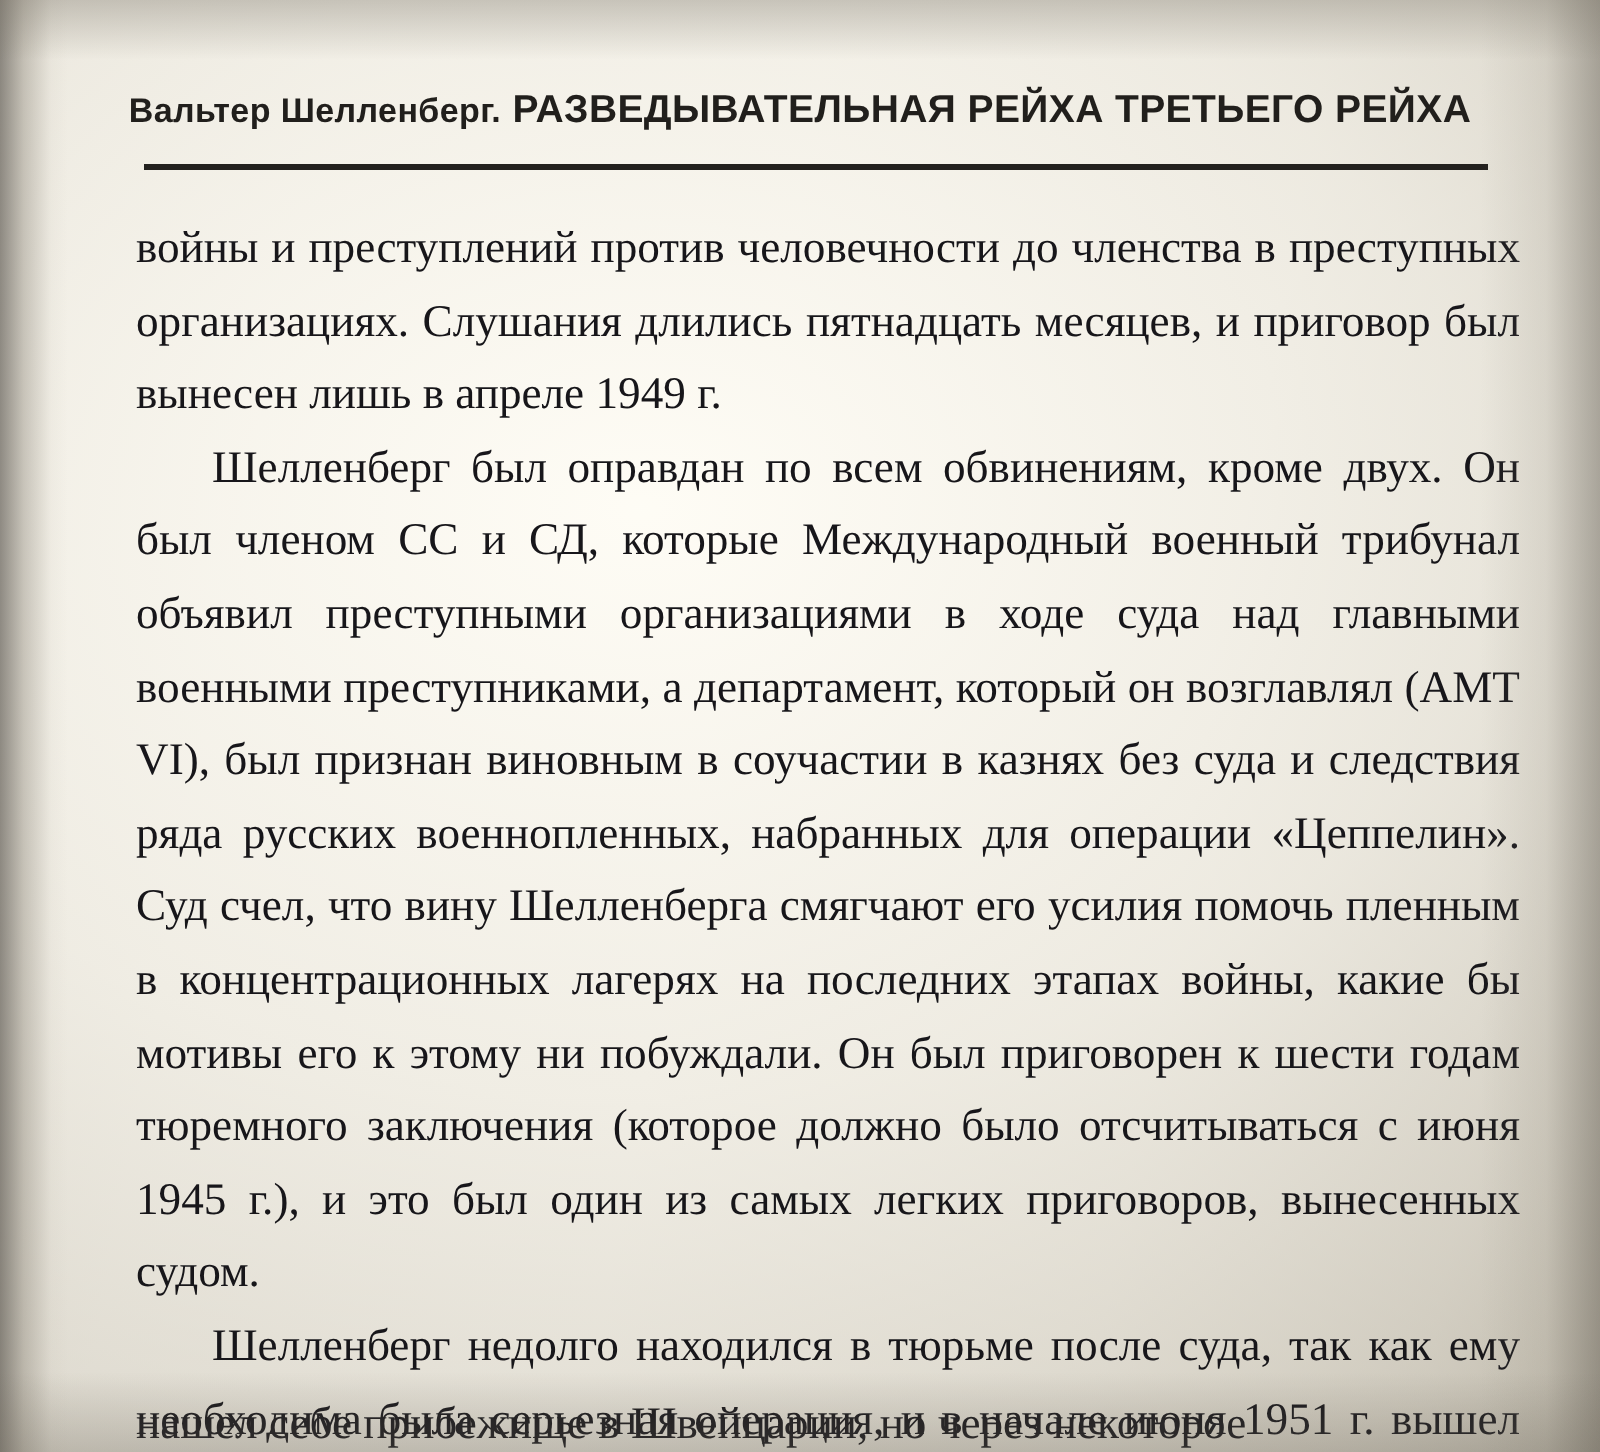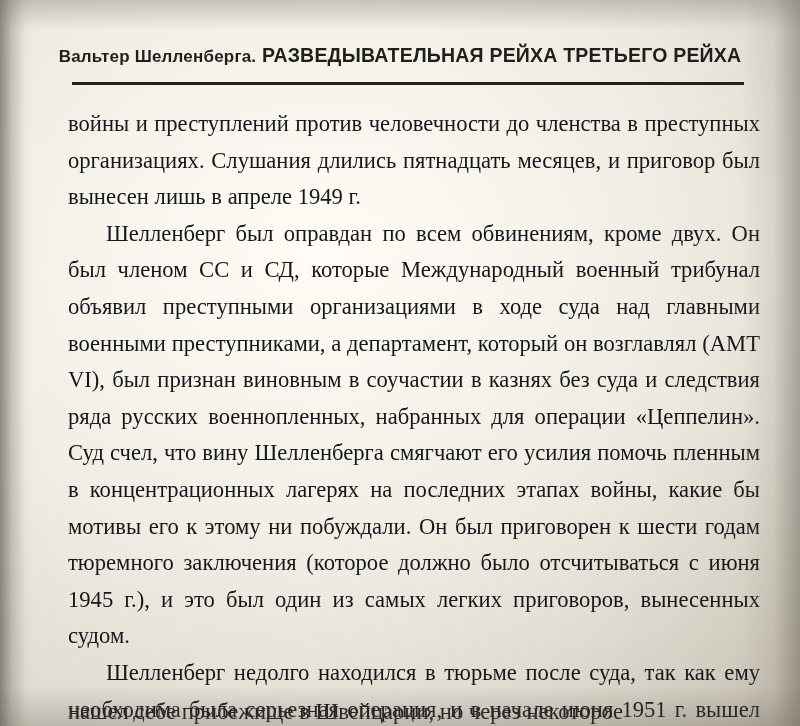--- a/index.html
+++ b/index.html
@@ -119,21 +119,21 @@
   }
 </style>
 </head>
 <body>
 
 <div id="page">
 
   <div class="paper"></div>
 
   <div class="running-head">
-    <span class="rh-author">Вальтер Шелленберга.</span>
+    <span class="rh-author">Вальтер Шелленберг.</span>
     <span class="rh-title">РАЗВЕДЫВАТЕЛЬНАЯ РЕЙХА ТРЕТЬЕГО РЕЙХА</span>
   </div>
 
   <div class="rule"></div>
 
   <div class="body-text blur-soft">
     <p>войны и преступлений против человечности до членства в преступных организациях. Слушания длились пятнадцать месяцев, и приговор был вынесен лишь в апреле 1949 г.</p>
     <p class="indent">Шелленберг был оправдан по всем обвинениям, кроме двух. Он был членом СС и СД, которые Международный военный трибунал объявил преступными организациями в ходе суда над главными военными преступниками, а департамент, который он возглавлял (АМТ VI), был признан виновным в соучастии в казнях без суда и следствия ряда русских военнопленных, набранных для операции «Цеппелин». Суд счел, что вину Шелленберга смягчают его усилия помочь пленным в концентрационных лагерях на последних этапах войны, какие бы мотивы его к этому ни побуждали. Он был приговорен к шести годам тюремного заключения (которое должно было отсчитываться с июня 1945 г.), и это был один из самых легких приговоров, вынесенных судом.</p>
     <p class="indent">Шелленберг недолго находился в тюрьме после суда, так как ему необходима была серьезная операция, и в начале июня 1951 г. вышел на свободу по акту о помиловании. Он</p>
   </div>

